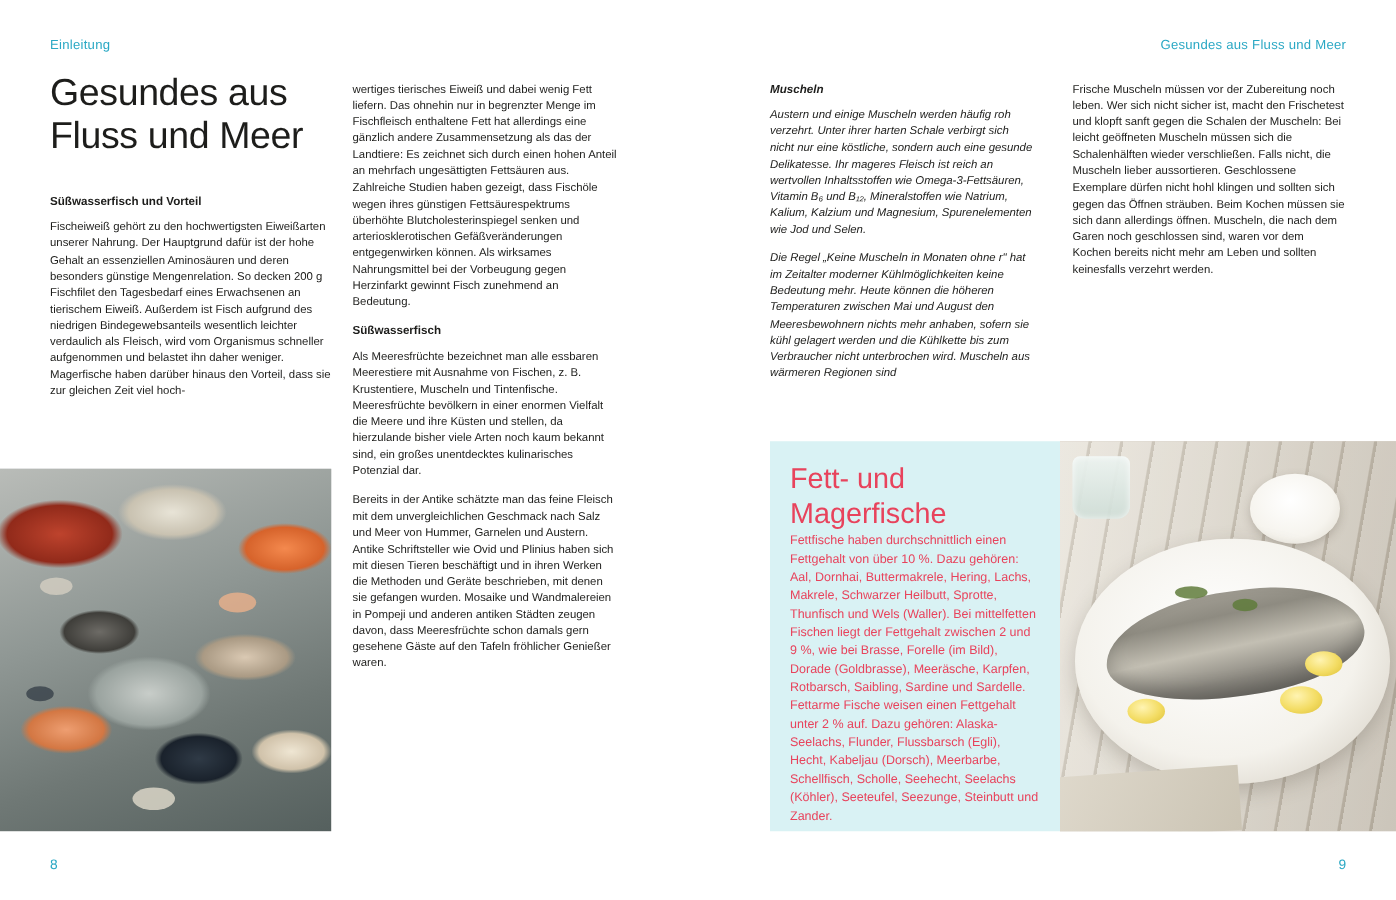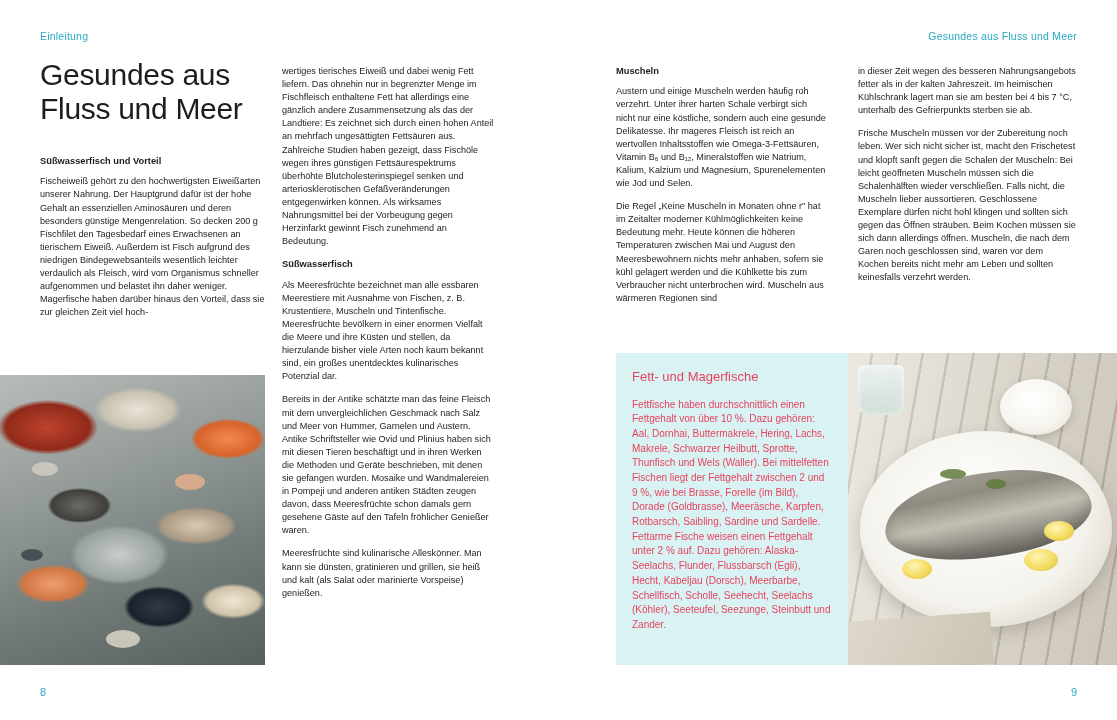--- a/index.html
+++ b/index.html
@@ -66,21 +66,21 @@
   .col h3 {
     margin: 0 0 7px 0;
     font-size: 9.3px;
     font-weight: bold;
     color: #1d1d1b;
   }
   .col h3.spaced { margin-top: 6px; }
 
   #col1 { left: 40px;  top: 155px;  width: 225px; }
   #col2 { left: 282px; top: 65px;   width: 212px; }
-  #col3 { left: 616px; top: 65px;   width: 212px; }
+  #col3 { left: 616px; top: 65px;   width: 212px; font-style: italic; }
   #col4 { left: 858px; top: 65px;   width: 218px; }
 
   
   .photo-seafood {
     position: absolute;
     left: 0;
     top: 375px;
     width: 265px;
     height: 290px;
     overflow: hidden;
@@ -113,22 +113,22 @@
     position: absolute;
     left: 616px;
     top: 353px;
     width: 232px;
     height: 312px;
     background: #d9f2f4;
     box-sizing: border-box;
     padding: 16px 16px 10px 16px;
   }
   .infobox h2 {
-    margin: 0 0 13px 0;
-    font-size: 13px;
+    margin: 0 0 2px 0;
+    font-size: 23px;
     font-weight: 400;
     color: #e8435c;
     line-height: 1.2;
   }
   .infobox p {
     margin: 0;
     font-size: 10px;
     line-height: 1.47;
     color: #e8435c;
   }
@@ -240,31 +240,29 @@
   <div class="col" id="col1">
     <h3>Süßwasserfisch und Vorteil</h3>
     <p>Fischeiweiß gehört zu den hochwertigsten Eiweißarten unserer Nahrung. Der Hauptgrund dafür ist der hohe Gehalt an essenziellen Aminosäuren und deren besonders günstige Mengenrelation. So decken 200 g Fischfilet den Tagesbedarf eines Erwachsenen an tierischem Eiweiß. Außerdem ist Fisch aufgrund des niedrigen Bindegewebsanteils wesentlich leichter verdaulich als Fleisch, wird vom Organismus schneller aufgenommen und belastet ihn daher weniger. Magerfische haben darüber hinaus den Vorteil, dass sie zur gleichen Zeit viel hoch-</p>
   </div>
 
   <div class="col" id="col2">
     <p>wertiges tierisches Eiweiß und dabei wenig Fett liefern. Das ohnehin nur in begrenzter Menge im Fischfleisch enthaltene Fett hat allerdings eine gänzlich andere Zusammensetzung als das der Landtiere: Es zeichnet sich durch einen hohen Anteil an mehrfach ungesättigten Fettsäuren aus. Zahlreiche Studien haben gezeigt, dass Fischöle wegen ihres günstigen Fettsäurespektrums überhöhte Blutcholesterinspiegel senken und arteriosklerotischen Gefäßveränderungen entgegenwirken können. Als wirksames Nahrungsmittel bei der Vorbeugung gegen Herzinfarkt gewinnt Fisch zunehmend an Bedeutung.</p>
     <h3 class="spaced">Süßwasserfisch</h3>
     <p>Als Meeresfrüchte bezeichnet man alle essbaren Meerestiere mit Ausnahme von Fischen, z. B. Krustentiere, Muscheln und Tintenfische. Meeresfrüchte bevölkern in einer enormen Vielfalt die Meere und ihre Küsten und stellen, da hierzulande bisher viele Arten noch kaum bekannt sind, ein großes unentdecktes kulinarisches Potenzial dar.</p>
     <p>Bereits in der Antike schätzte man das feine Fleisch mit dem unvergleichlichen Geschmack nach Salz und Meer von Hummer, Garnelen und Austern. Antike Schriftsteller wie Ovid und Plinius haben sich mit diesen Tieren beschäftigt und in ihren Werken die Methoden und Geräte beschrieben, mit denen sie gefangen wurden. Mosaike und Wandmalereien in Pompeji und anderen antiken Städten zeugen davon, dass Meeresfrüchte schon damals gern gesehene Gäste auf den Tafeln fröhlicher Genießer waren.</p>
-    <p>Meeresfrüchte sind kulinarische Alleskönner. Man kann sie dünsten, gratinieren und grillen, sie heiß und kalt (als Salat oder marinierte Vorspeise) genießen.</p>
   </div>
 
   <div class="col" id="col3">
     <h3>Muscheln</h3>
     <p>Austern und einige Muscheln werden häufig roh verzehrt. Unter ihrer harten Schale verbirgt sich nicht nur eine köstliche, sondern auch eine gesunde Delikatesse. Ihr mageres Fleisch ist reich an wertvollen Inhaltsstoffen wie Omega-3-Fettsäuren, Vitamin B₆ und B₁₂, Mineralstoffen wie Natrium, Kalium, Kalzium und Magnesium, Spurenelementen wie Jod und Selen.</p>
     <p>Die Regel „Keine Muscheln in Monaten ohne r" hat im Zeitalter moderner Kühlmöglichkeiten keine Bedeutung mehr. Heute können die höheren Temperaturen zwischen Mai und August den Meeresbewohnern nichts mehr anhaben, sofern sie kühl gelagert werden und die Kühlkette bis zum Verbraucher nicht unterbrochen wird. Muscheln aus wärmeren Regionen sind</p>
   </div>
 
   <div class="col" id="col4">
-    <p>in dieser Zeit wegen des besseren Nahrungsangebots fetter als in der kalten Jahreszeit. Im heimischen Kühlschrank lagert man sie am besten bei 4 bis 7 °C, unterhalb des Gefrierpunkts sterben sie ab.</p>
     <p>Frische Muscheln müssen vor der Zubereitung noch leben. Wer sich nicht sicher ist, macht den Frischetest und klopft sanft gegen die Schalen der Muscheln: Bei leicht geöffneten Muscheln müssen sich die Schalenhälften wieder verschließen. Falls nicht, die Muscheln lieber aussortieren. Geschlossene Exemplare dürfen nicht hohl klingen und sollten sich gegen das Öffnen sträuben. Beim Kochen müssen sie sich dann allerdings öffnen. Muscheln, die nach dem Garen noch geschlossen sind, waren vor dem Kochen bereits nicht mehr am Leben und sollten keinesfalls verzehrt werden.</p>
   </div>
 
   <div class="photo-seafood">
     <div class="bg"></div>
     <div class="speck" style="left:12%;top:30%;width:26px;height:14px;background:#d8d2c4;"></div>
     <div class="speck" style="left:66%;top:34%;width:30px;height:16px;background:#f2b38b;"></div>
     <div class="speck" style="left:40%;top:88%;width:34px;height:18px;background:#e9e3d3;"></div>
     <div class="speck" style="left:8%;top:60%;width:22px;height:12px;background:#313b44;"></div>
   </div>

